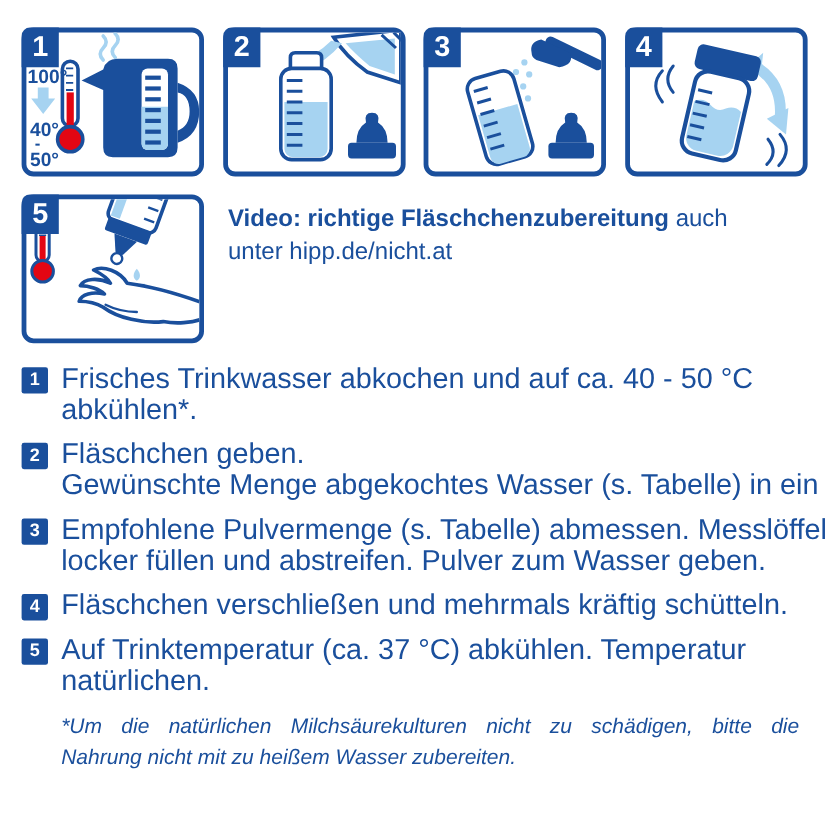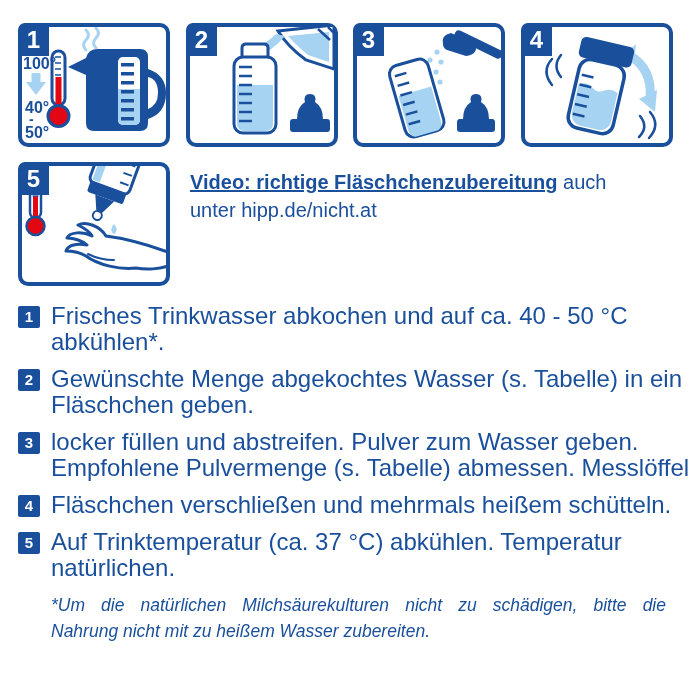--- a/index.html
+++ b/index.html
@@ -13,21 +13,21 @@
           color:#fff; font-weight:bold; font-size:24px; display:flex; align-items:center;
           justify-content:center; z-index:2; border-top-left-radius:7px; }
   .panel svg { position:absolute; left:0; top:0; width:100%; height:100%; }
 
   .f-db{fill:var(--db);} .f-lb{fill:var(--lb);} .f-rd{fill:var(--red);}
   .s-db{stroke:var(--db);} .s-lb{stroke:var(--lb);}
   text.t { font-weight:bold; fill:var(--db); font-family:"Liberation Sans",sans-serif; }
 
   .video { position:absolute; left:190px; top:168px; width:505px; font-size:20px;
            line-height:28px; color:var(--db); }
-  .video .b { font-weight:bold;text-decoration:underline; }
+  .video .b { font-weight:bold; }
 
   .steps { position:absolute; left:18px; top:303px; width:660px; }
   .step { display:flex; margin-bottom:11px; }
   .badge { flex:0 0 22px; width:22px; height:22px; background:var(--db); color:#fff;
            font-weight:bold; font-size:15px; line-height:22px; text-align:center;
            border-radius:2px; margin-right:11px; margin-top:3px; }
   .stext { font-size:24px; line-height:26px; color:var(--db); }
   .sline { white-space:nowrap; }
 
   .footnote { margin-top:9px; padding-left:33px; width:648px; font-size:17.5px;
@@ -226,37 +226,37 @@
     <div class="badge">1</div>
     <div class="stext">
       <div class="sline">Frisches Trinkwasser abkochen und auf ca. 40 - 50 °C</div>
       <div class="sline">abkühlen*.</div>
     </div>
   </div>
 
   <div class="step">
     <div class="badge">2</div>
     <div class="stext">
+      <div class="sline">Fläschchen geben.</div>
       <div class="sline">Gewünschte Menge abgekochtes Wasser (s. Tabelle) in ein</div>
-      <div class="sline">Fläschchen geben.</div>
     </div>
   </div>
 
   <div class="step">
     <div class="badge">3</div>
     <div class="stext">
+      <div class="sline">Empfohlene Pulvermenge (s. Tabelle) abmessen. Messlöffel</div>
       <div class="sline">locker füllen und abstreifen. Pulver zum Wasser geben.</div>
-      <div class="sline">Empfohlene Pulvermenge (s. Tabelle) abmessen. Messlöffel</div>
     </div>
   </div>
 
   <div class="step">
     <div class="badge">4</div>
     <div class="stext">
-      <div class="sline">Fläschchen verschließen und mehrmals heißem schütteln.</div>
+      <div class="sline">Fläschchen verschließen und mehrmals kräftig schütteln.</div>
     </div>
   </div>
 
   <div class="step">
     <div class="badge">5</div>
     <div class="stext">
       <div class="sline">Auf Trinktemperatur (ca. 37 °C) abkühlen. Temperatur</div>
       <div class="sline">natürlichen.</div>
     </div>
   </div>

